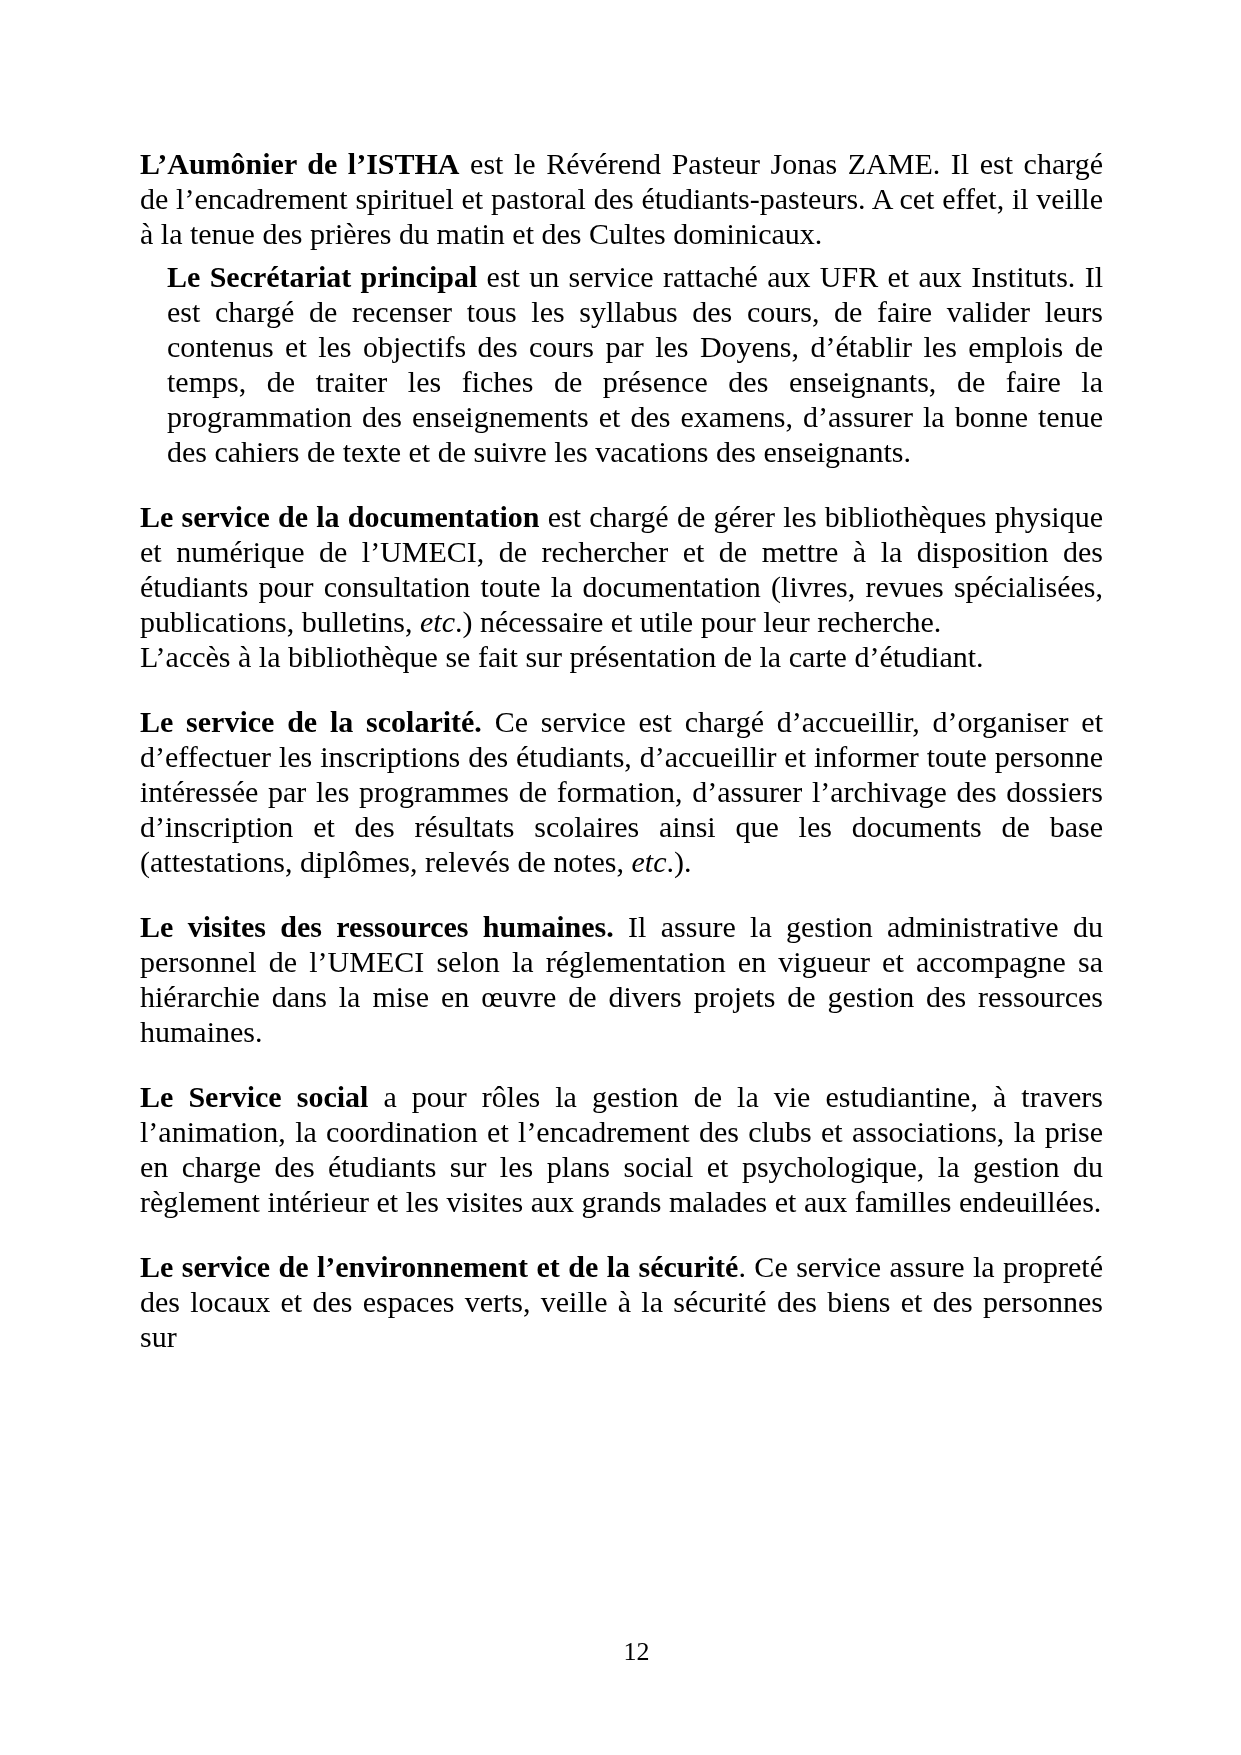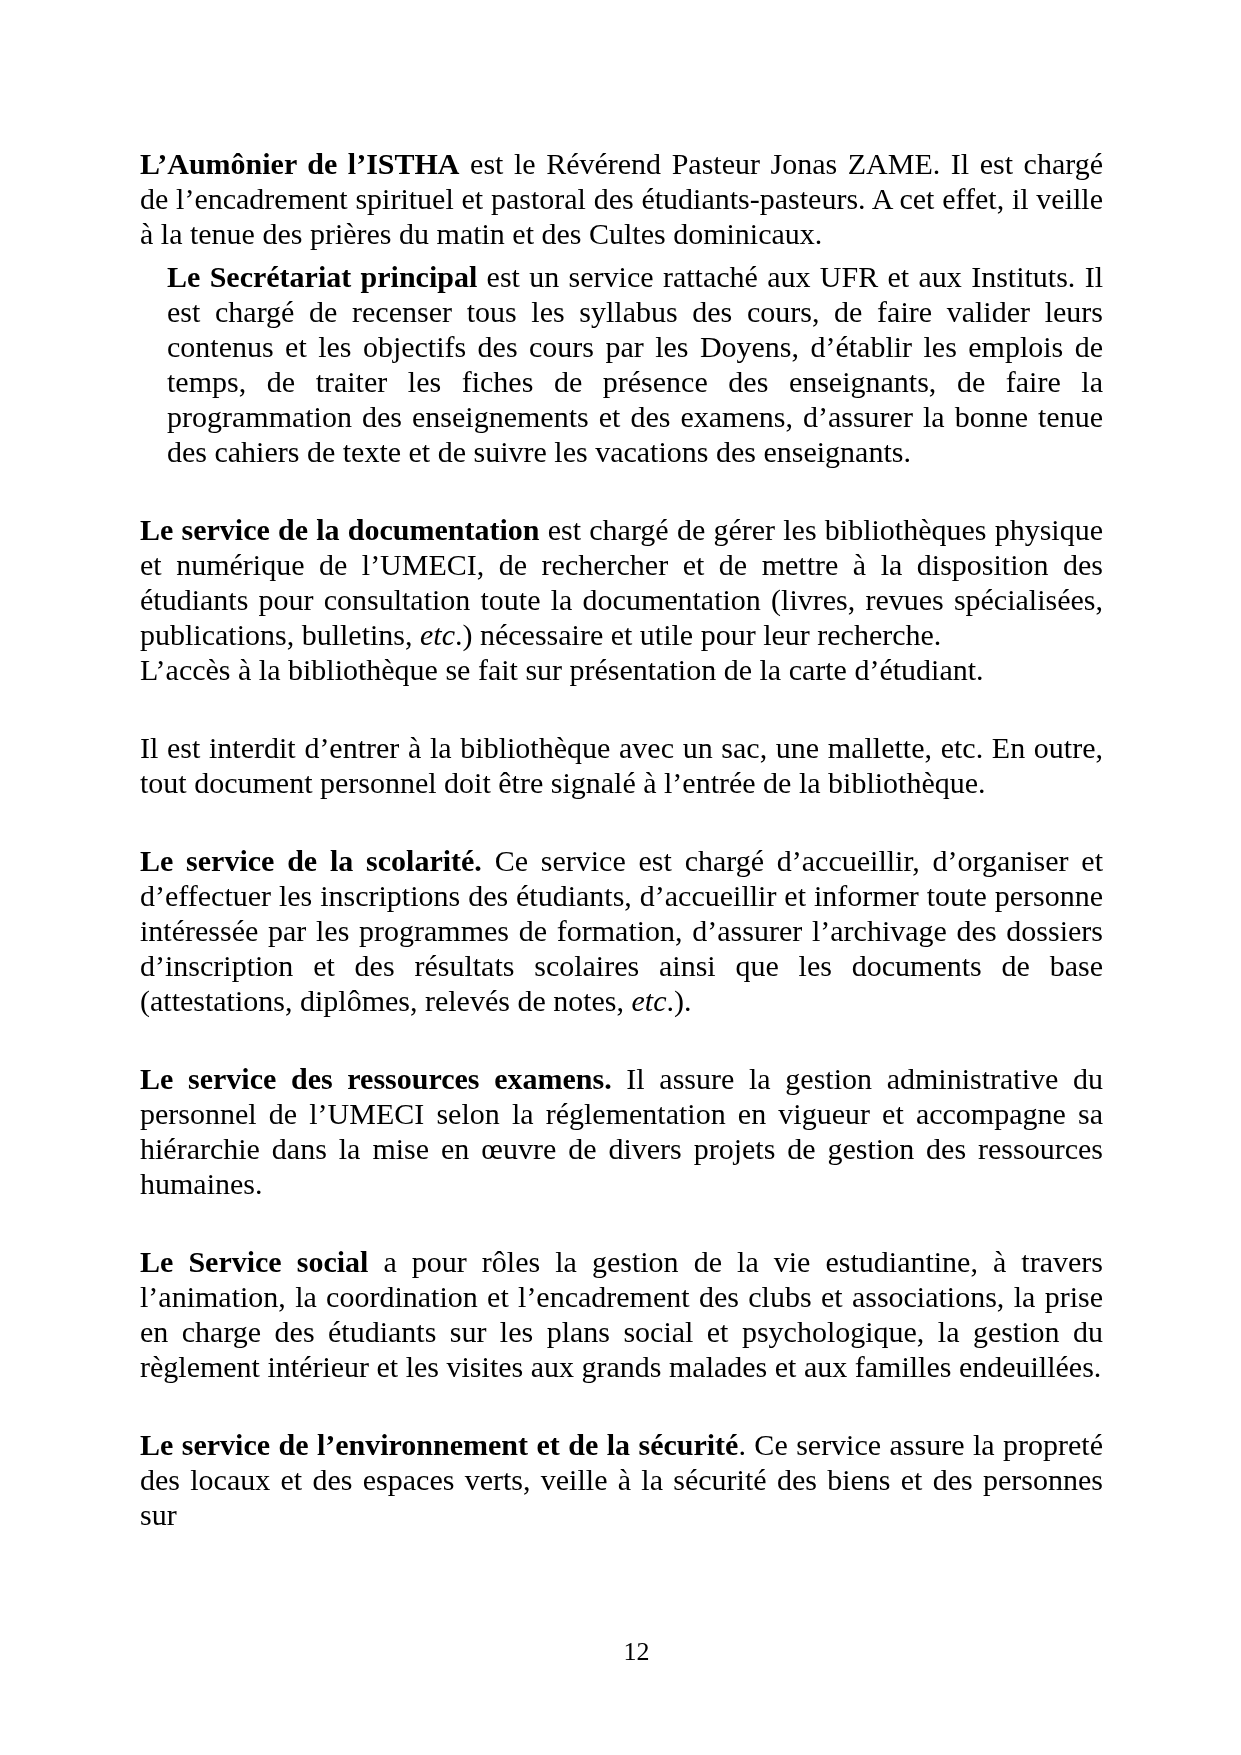--- a/index.html
+++ b/index.html
@@ -28,21 +28,21 @@
     display: flex;
     flex-direction: column;
   }
   .block {
     margin: 0;
     font-size: 30px;
     line-height: 35px;
     font-weight: normal;
   }
   .paragraph {
-    margin-top: 43px;
+    margin-top: 30px;
     text-align: justify;
   }
   .paragraph.first {
     margin-top: 0;
   }
   .paragraph.tight {
     margin-top: 8px;
     margin-left: 27px;
   }
   .heading {
@@ -67,20 +67,19 @@
   }
 </style>
 </head>
 <body>
 
 <div class="page">
   <div class="content">
       <p class="block paragraph first"><span class="seg-bold">L’Aumônier de l’ISTHA</span><span class="seg-regular"> est le Révérend Pasteur Jonas ZAME. Il est chargé de l’encadrement spirituel et pastoral des étudiants-pasteurs. A cet effet, il veille à la tenue des prières du matin et des Cultes dominicaux.</span></p>
       <p class="block paragraph tight"><span class="seg-bold">Le Secrétariat principal</span><span class="seg-regular"> est un service rattaché aux UFR et aux Instituts. Il est chargé de recenser tous les syllabus des cours, de faire valider leurs contenus et les objectifs des cours par les Doyens, d’établir les emplois de temps, de traiter les fiches de présence des enseignants, de faire la programmation des enseignements et des examens, d’assurer la bonne tenue des cahiers de texte et de suivre les vacations des enseignants.</span></p>
       <p class="block paragraph"><span class="seg-bold">Le service de la documentation</span><span class="seg-regular"> est chargé de gérer les bibliothèques physique et numérique de l’UMECI, de rechercher et de mettre à la disposition des étudiants pour consultation toute la documentation (livres, revues spécialisées, publications, bulletins, </span><span class="seg-italic">etc</span><span class="seg-regular">.) nécessaire et utile pour leur recherche.</span><br><span class="seg-regular">L’accès à la bibliothèque se fait sur présentation de la carte d’étudiant.</span></p>
-      <p class="block paragraph"><span class="seg-regular">Il est interdit d’entrer à la bibliothèque avec un sac, une mallette, etc. En outre, tout document personnel doit être signalé à l’entrée de la bibliothèque.</span></p>
       <p class="block paragraph"><span class="seg-bold">Le service de la scolarité.</span><span class="seg-regular"> Ce service est chargé d’accueillir, d’organiser et d’effectuer les inscriptions des étudiants, d’accueillir et informer toute personne intéressée par les programmes de formation, d’assurer l’archivage des dossiers d’inscription et des résultats scolaires ainsi que les documents de base (attestations, diplômes, relevés de notes, </span><span class="seg-italic">etc</span><span class="seg-regular">.).</span></p>
-      <p class="block paragraph"><span class="seg-bold">Le service des ressources examens.</span><span class="seg-regular"> Il assure la gestion administrative du personnel de l’UMECI selon la réglementation en vigueur et accompagne sa hiérarchie dans la mise en œuvre de divers projets de gestion des ressources humaines.</span></p>
+      <p class="block paragraph"><span class="seg-bold">Le visites des ressources humaines.</span><span class="seg-regular"> Il assure la gestion administrative du personnel de l’UMECI selon la réglementation en vigueur et accompagne sa hiérarchie dans la mise en œuvre de divers projets de gestion des ressources humaines.</span></p>
       <p class="block paragraph"><span class="seg-bold">Le Service social</span><span class="seg-regular"> a pour rôles la gestion de la vie estudiantine, à travers l’animation, la coordination et l’encadrement des clubs et associations, la prise en charge des étudiants sur les plans social et psychologique, la gestion du règlement intérieur et les visites aux grands malades et aux familles endeuillées.</span></p>
       <p class="block paragraph"><span class="seg-bold">Le service de l’environnement et de la sécurité</span><span class="seg-regular">. Ce service assure la propreté des locaux et des espaces verts, veille à la sécurité des biens et des personnes sur</span></p>
     </div>
   <div class="page-number">12</div>
 </div>
 
 </body></html>

